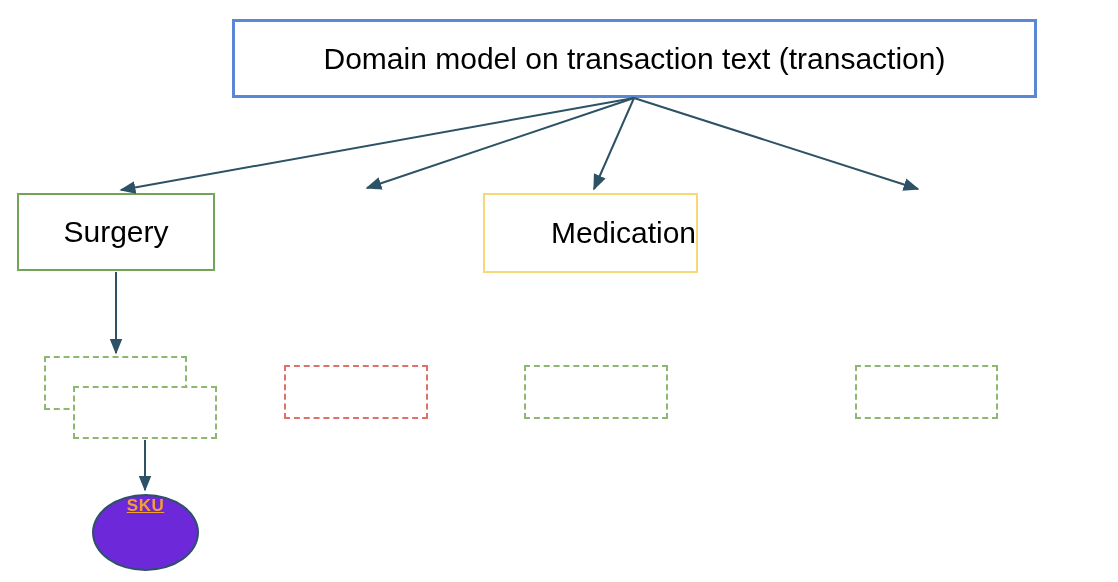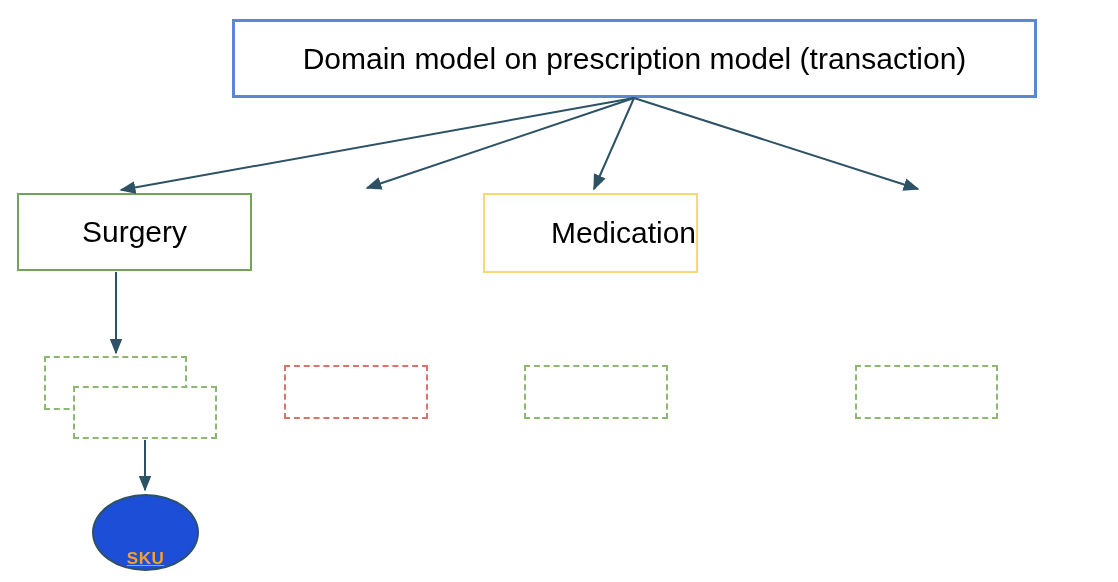--- a/index.html
+++ b/index.html
@@ -17,21 +17,21 @@
     display: flex;
     align-items: center;
     justify-content: center;
     background: #ffffff;
     color: #000000;
     font-size: 30px;
     line-height: 1;
     white-space: nowrap;
   }
   .title-box      { left: 232px; top: 19px;  width: 805px; height: 79px; border: 3px solid #5b87d7; }
-  .surgery-box    { left: 17px;  top: 193px; width: 235px; height: 78px; border: 2px solid #74a45a; }
+  .surgery-box    { left: 17px;  top: 193px; width: 198px; height: 78px; border: 2px solid #74a45a; }
   .test-box       { left: 285px; top: 193px; width: 142px; height: 78px; border: 3px solid #e7392b; }
   .medication-box { left: 483px; top: 193px; width: 215px; height: 80px; border: 2px solid #f8d876; justify-content: flex-end; }
   .diet-box       { left: 790px; top: 193px; width: 273px; height: 78px; border: 3px solid #b2611f; }
 
   .placeholder {
     position: absolute;
     box-sizing: border-box;
     background: transparent;
   }
   .dash-green { border: 2px dashed #8db871; }
@@ -41,23 +41,23 @@
   .ph-test          { left: 284px; top: 365px; width: 144px; height: 54px; }
   .ph-medication    { left: 524px; top: 365px; width: 144px; height: 54px; }
   .ph-diet          { left: 855px; top: 365px; width: 143px; height: 54px; }
 
   .sku-ellipse {
     position: absolute;
     box-sizing: border-box;
     left: 92px; top: 494px; width: 107px; height: 77px;
     border: 2px solid #2d5265;
     border-radius: 50%;
-    background: #1d4ed8;
+    background: #6d28d9;
     display: flex;
-    align-items: flex-end;
+    align-items: flex-start;
     justify-content: center;
     color: #f5a02c;
     font-size: 17px;
     font-weight: bold;
     letter-spacing: 0.5px;
     text-decoration: underline;
   }
 
   svg.arrow-layer {
     position: absolute;
@@ -71,21 +71,21 @@
     fill: none;
   }
   svg.arrow-layer .head { fill: #2d5265; }
 </style>
 </head>
 <body>
 
 <div class="canvas">
 
   <div class="node title-box">
-    <span>Domain model on prescription model (transaction)</span>
+    <span>Domain model on transaction text (transaction)</span>
   </div>
 
   <div class="node surgery-box">
     <span>Surgery</span>
   </div>
 
 
   <div class="node medication-box">
     <span>Medication</span>
   </div>

